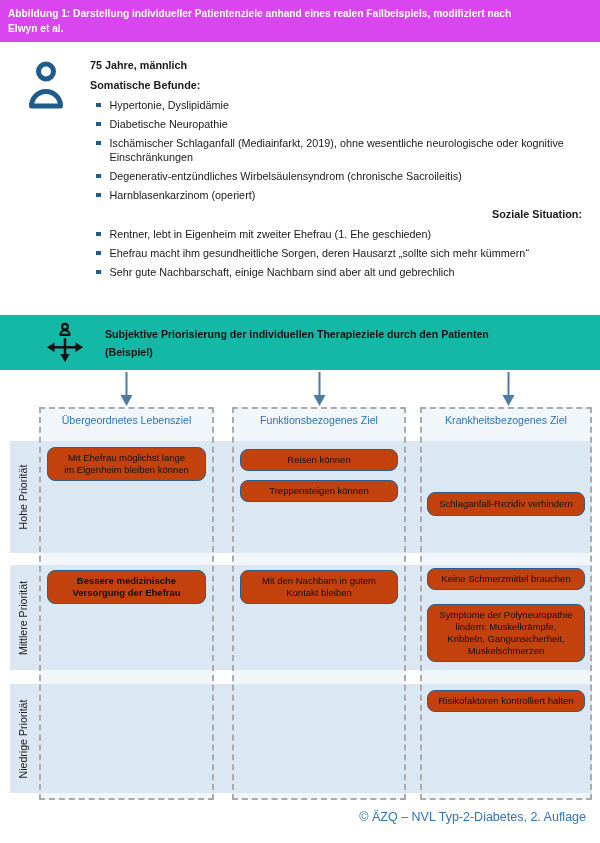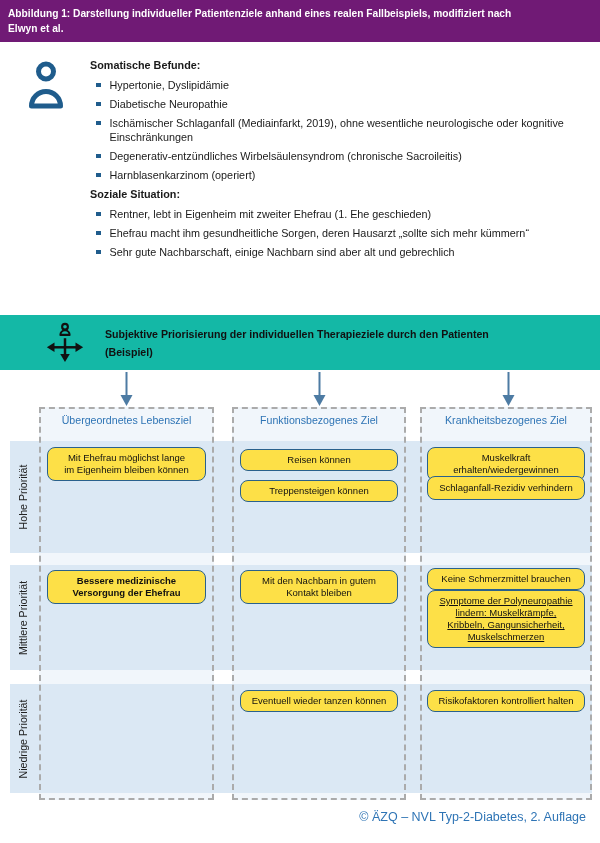--- a/index.html
+++ b/index.html
@@ -1,28 +1,28 @@
 <!DOCTYPE html>
 <html lang="de"><head>
 <meta charset="utf-8">
 <style>
   * { margin:0; padding:0; box-sizing:border-box; }
   html,body { background:#ffffff; }
   body { font-family:"Liberation Sans", sans-serif; color:#1a1a1a; }
   .page { position:relative; width:600px; height:843px; background:#ffffff; overflow:hidden; }
 
   
-  .hdr { position:absolute; left:0; top:0; width:600px; height:42px; background:#701a75; }
+  .hdr { position:absolute; left:0; top:0; width:600px; height:42px; background:#d946ef; }
   .hdr-text { padding:6px 8px 0 8px; color:#ffffff; font-weight:bold; font-size:10.2px; line-height:15px; white-space:pre-line; }
 
   
   .patient-icon { position:absolute; left:27px; top:60px; }
   .patient-text { position:absolute; left:90px; top:58px; width:492px; font-size:10.8px; line-height:14px; }
   .pt-bold { font-weight:bold; margin-bottom:6px; }
-  .pt-bold.sub { margin-top:2px; }
+  .pt-bold.sub { margin-top:2px;text-align:right; }
   ul.blist { list-style:none; margin:0 0 0 6px; }
   ul.blist li { display:flex; margin-bottom:5px; }
   .sq { flex:0 0 auto; width:4.5px; height:4.5px; background:#1F5C8C; margin:4.5px 9px 0 0; }
   .bl-txt { flex:1 1 auto; }
 
   
   .banner { position:absolute; left:0; top:315px; width:600px; height:55px; background:#14b8a6; }
   .banner-icon { position:absolute; left:44px; top:6px; }
   .banner-text { position:absolute; left:105px; top:11px; width:440px; font-weight:bold; font-size:10.6px; line-height:17.5px; color:#111111; white-space:pre-line; }
 
@@ -31,21 +31,21 @@
 
   
   .colbg { position:absolute; top:407px; height:393px; background:#F1F6FB; }
   .band { position:absolute; left:10px; width:582px; background:#DBE8F4; }
   .col { position:absolute; top:407px; height:393px; border:2px dashed #ABABAB; background:transparent; }
   .col-header { position:absolute; top:414px; text-align:center; color:#2E74B5; font-size:10.6px; }
 
   .rowlabel { position:absolute; left:10px; width:26px; display:flex; align-items:center; justify-content:center; }
   .rowlabel span { transform:rotate(-90deg); white-space:nowrap; font-size:10.6px; color:#222222; }
 
-  .goal { position:absolute; background:#fde047; border:1.4px solid #2A618C; border-radius:8px;
+  .goal { position:absolute; background:#c2410c; border:1.4px solid #2A618C; border-radius:8px;
           display:flex; align-items:center; justify-content:center; text-align:center;
           font-size:9.5px; line-height:12px; padding:2px 4px; white-space:pre-line; color:#111111; }
 
   
   .footer { position:absolute; right:14px; top:810px; font-size:12.5px; color:#2E74B5; }
 </style>
 </head>
 <body>
 
 <div class="page">
@@ -56,20 +56,21 @@
   </div>
 
   <div class="patient-icon">
     <svg width="38" height="52" viewBox="0 0 38 52">
       <circle cx="19" cy="11.5" r="7.5" fill="none" stroke="#1F5C8C" stroke-width="5"></circle>
       <path d="M4.5 46 a14.5 14.5 0 0 1 29 0 Z" fill="none" stroke="#1F5C8C" stroke-width="5" stroke-linejoin="round"></path>
     </svg>
   </div>
 
   <div class="patient-text">
+    <div class="pt-bold">75 Jahre, männlich</div>
     <div class="pt-bold">Somatische Befunde:</div>
     <ul class="blist">
       <li>
           <span class="sq"></span>
           <span class="bl-txt">Hypertonie, Dyslipidämie</span>
         </li>
       <li>
           <span class="sq"></span>
           <span class="bl-txt">Diabetische Neuropathie</span>
         </li>
@@ -160,27 +161,24 @@
 
   <div class="goal" style="left:47px; top:447px; width:159px; height:34px;">Mit Ehefrau möglichst lange
 im Eigenheim bleiben können</div>
   <div class="goal" style="left:47px; top:570px; width:159px; height:34px;font-weight:bold;">Bessere medizinische
 Versorgung der Ehefrau</div>
 
   <div class="goal" style="left:240px; top:449px; width:158px; height:22px;">Reisen können</div>
   <div class="goal" style="left:240px; top:480px; width:158px; height:22px;">Treppensteigen können</div>
   <div class="goal" style="left:240px; top:570px; width:158px; height:34px;">Mit den Nachbarn in gutem
 Kontakt bleiben</div>
-  <div class="goal" style="left:240px; top:690px; width:158px; height:22px;">Eventuell wieder tanzen können</div>
 
-  <div class="goal" style="left:427px; top:447px; width:158px; height:34px;">Muskelkraft
-erhalten/wiedergewinnen</div>
-  <div class="goal" style="left:427px; top:476px; width:158px; height:24px;">Schlaganfall-Rezidiv verhindern</div>
+  <div class="goal" style="left:427px; top:492px; width:158px; height:24px;">Schlaganfall-Rezidiv verhindern</div>
   <div class="goal" style="left:427px; top:568px; width:158px; height:22px;">Keine Schmerzmittel brauchen</div>
-  <div class="goal" style="left:427px; top:590px; width:158px; height:58px;text-decoration:underline;">Symptome der Polyneuropathie
+  <div class="goal" style="left:427px; top:604px; width:158px; height:58px;">Symptome der Polyneuropathie
 lindern: Muskelkrämpfe,
 Kribbeln, Gangunsicherheit,
 Muskelschmerzen</div>
   <div class="goal" style="left:427px; top:690px; width:158px; height:22px;">Risikofaktoren kontrolliert halten</div>
 
   <div class="footer">© ÄZQ – NVL Typ-2-Diabetes, 2. Auflage</div>
 
 </div>
 
 </body></html>

